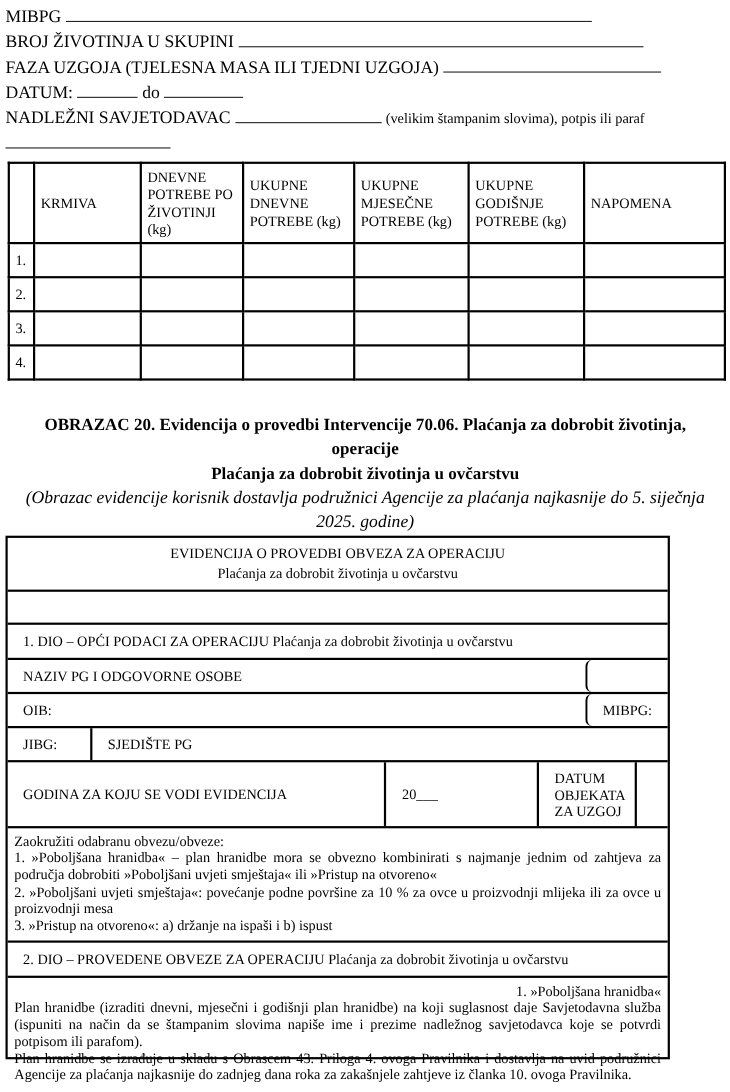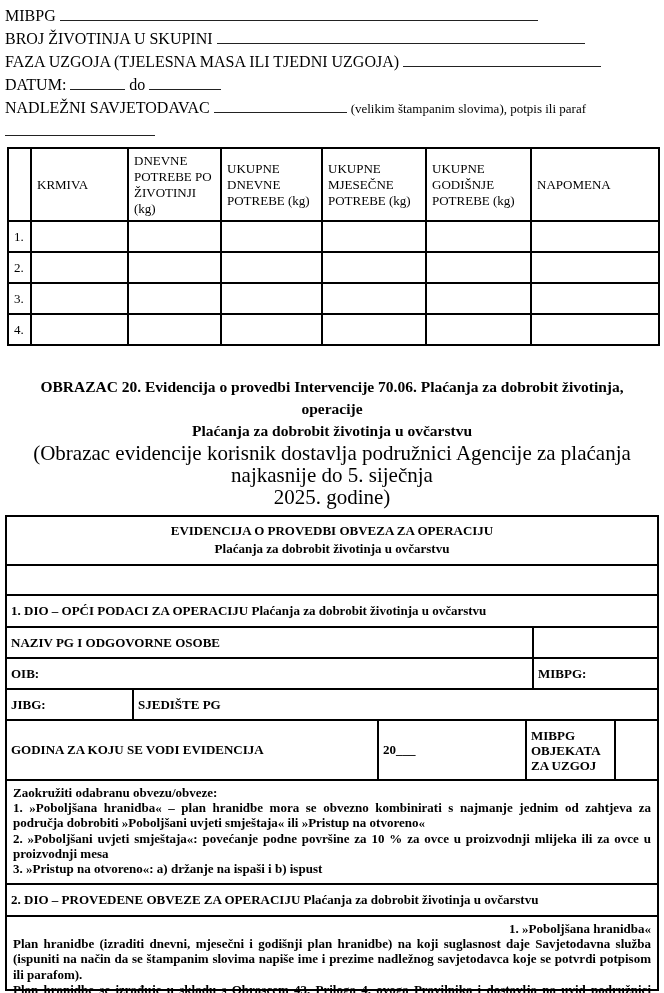--- a/index.html
+++ b/index.html
@@ -37,40 +37,39 @@
     vertical-align: middle;
     padding: 2px 5px;
     line-height: 16px;
   }
   .feed thead th { height: 73px; }
   .feed tbody td { height: 31px; }
 
   
   .form-title { margin-top: 30px; text-align: center; font-size: 15.5px; line-height: 22px; }
   .ft-bold { font-weight: bold; }
-  .ft-italic { font-size: 21px; }
+  .ft-italic { font-style: italic; font-size: 16px; }
 
   
   .ev {
-    width: 654px;
-    margin: 7px 0 0 5px;
+    width: 604px;
+    margin: 1px 0 0 5px;
     border: 2px solid #000;
     font-size: 13px;
-    font-weight: bold;
   }
   .ev-row { display: flex; align-items: stretch; }
   .ev-row + .ev-row { border-top: 2px solid #000; }
-  .ev-cell { display: flex; align-items: center; padding: 2px 4px; }
+  .ev-cell { display: flex; align-items: center; padding: 2px 14px; }
   .ev-cell + .ev-cell { border-left: 2px solid #000; }
   .r-title { height: 47px; display: block; text-align: center; padding-top: 5px; line-height: 18px; }
   .r-empty { height: 30px; }
   .r-part  { height: 32px; }
   .r-field { height: 31px; }
   .c-wide  { width: 525px; }
-  .c-narrow{ flex: 1; }
+  .c-narrow{ flex: 1; border-radius: 6px; }
   .r-godina { height: 60px; }
   .g1 { width: 370px; }
   .g2 { width: 148px; }
   .g3 { width: 89px; line-height: 15px; }
   .g4 { flex: 1; }
   .r-text { display: block; padding: 4px 6px 3px 6px; }
   .r-obveze { height: 104px; }
   .r-hranidba { height: 74px; }
   .jtxt { font-size: 13px; line-height: 15.2px; text-align: justify; }
 </style>
@@ -199,21 +198,21 @@
   </div>
 
   <div class="ev-row r-field">
     <div class="ev-cell c-narrow">JIBG:</div>
     <div class="ev-cell c-wide">SJEDIŠTE PG</div>
   </div>
 
   <div class="ev-row r-godina">
     <div class="ev-cell g1">GODINA ZA KOJU SE VODI EVIDENCIJA</div>
     <div class="ev-cell g2">20___</div>
-    <div class="ev-cell g3">MIBPG OBJEKATA ZA UZGOJ</div>
+    <div class="ev-cell g3">DATUM OBJEKATA ZA UZGOJ</div>
     <div class="ev-cell g4"></div>
   </div>
 
   <div class="ev-row r-text r-obveze jtxt">
     <div>Zaokružiti odabranu obvezu/obveze:</div>
     <div>1. »Poboljšana hranidba« – plan hranidbe mora se obvezno kombinirati s najmanje jednim od zahtjeva za područja dobrobiti »Poboljšani uvjeti smještaja« ili »Pristup na otvoreno«</div>
     <div>2. »Poboljšani uvjeti smještaja«: povećanje podne površine za 10 % za ovce u proizvodnji mlijeka ili za ovce u proizvodnji mesa</div>
     <div>3. »Pristup na otvoreno«: a) držanje na ispaši i b) ispust</div>
   </div>
 

